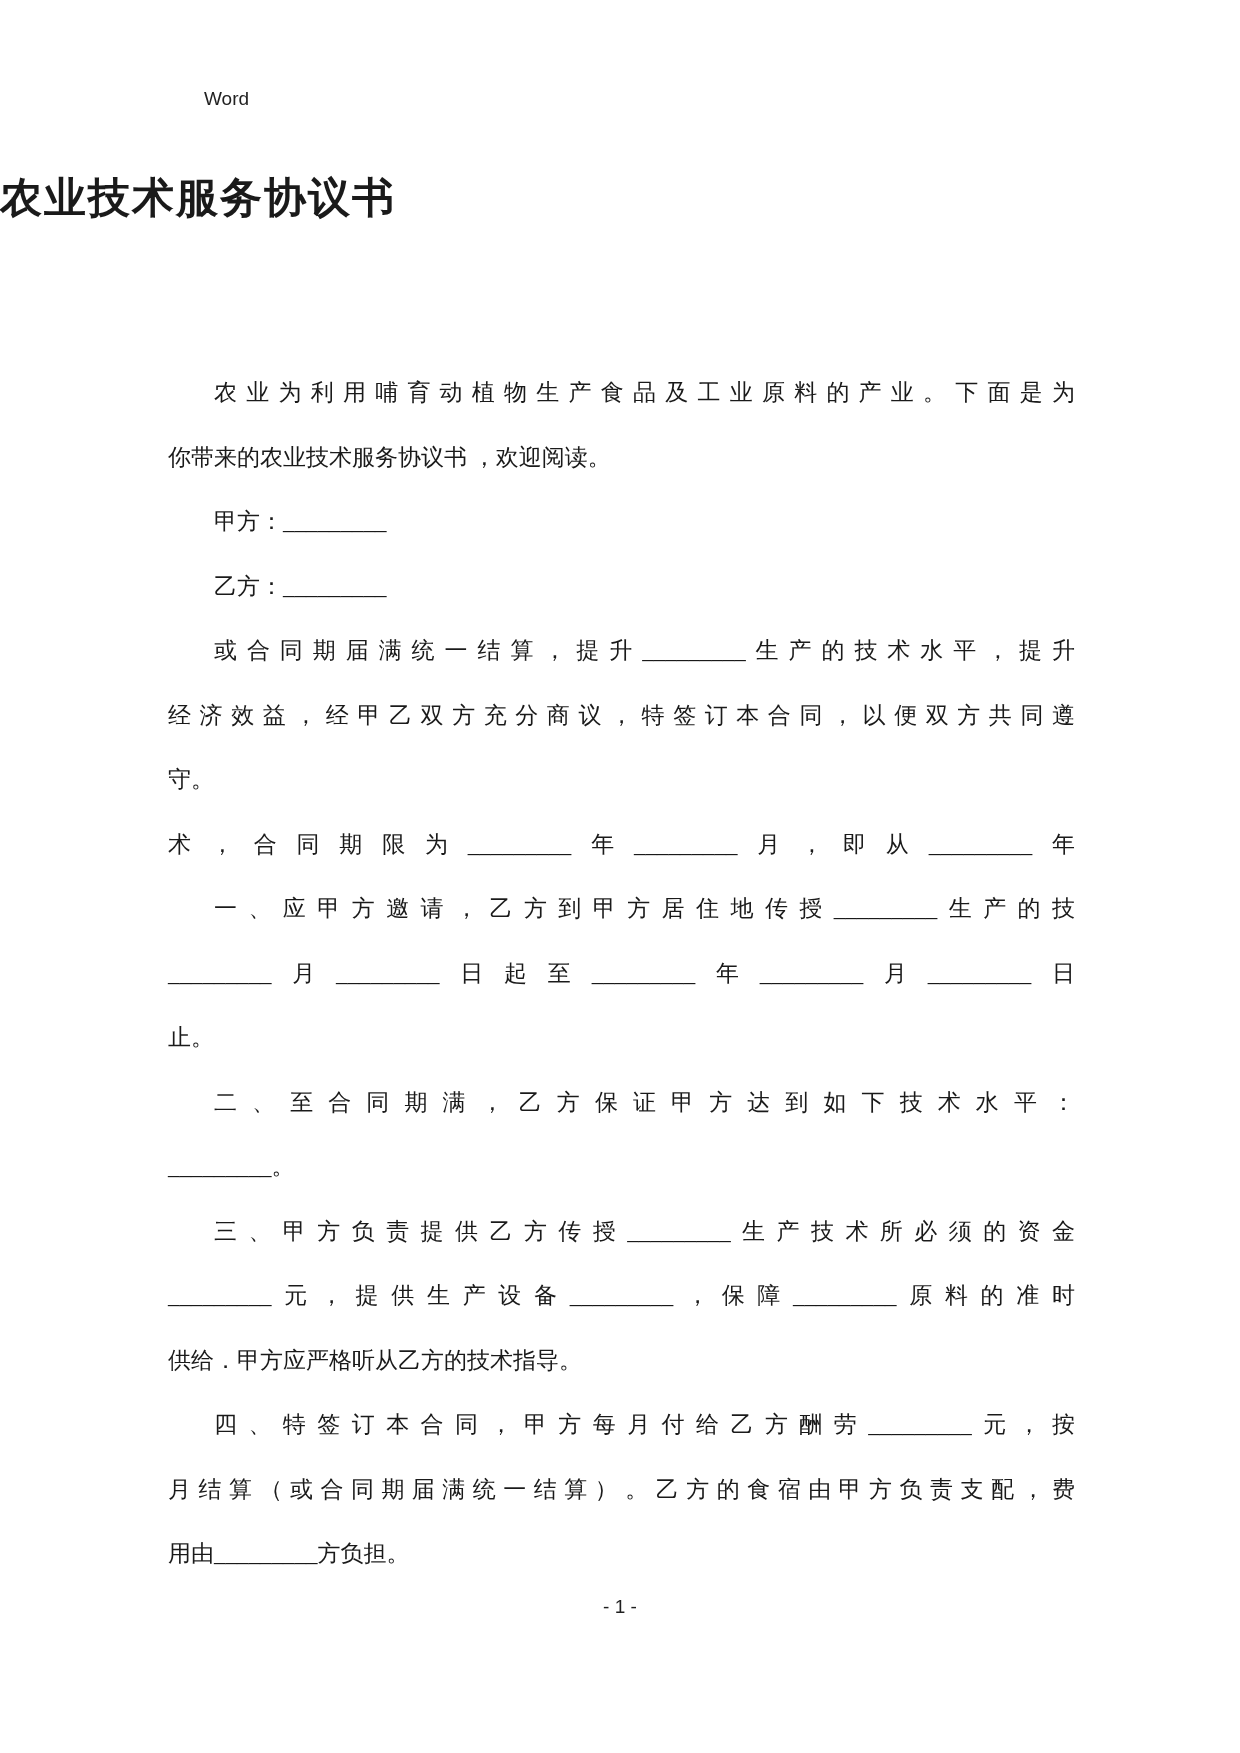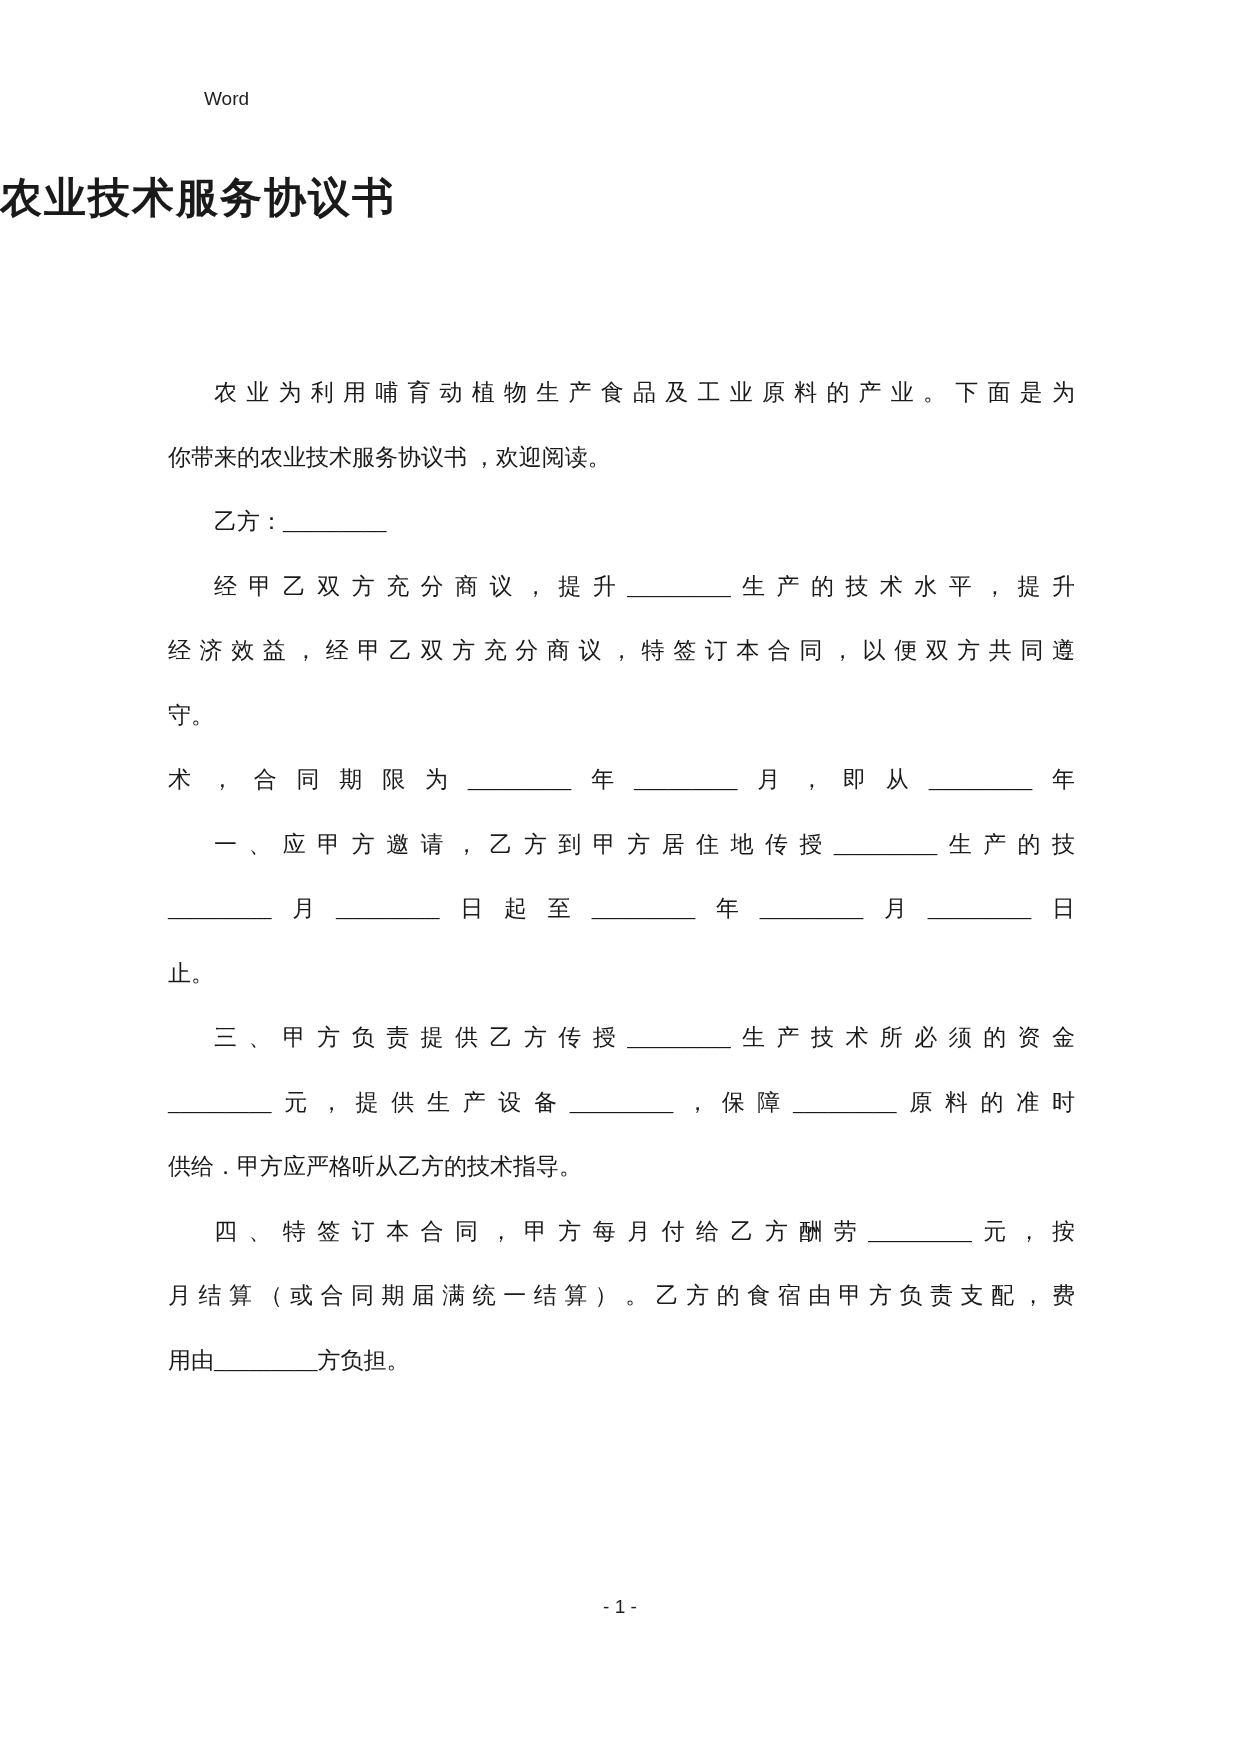--- a/index.html
+++ b/index.html
@@ -68,32 +68,39 @@
 <div class="app-label">Word</div>
 
 <h1 class="doc-title">农业技术服务协议书</h1>
 
 <div class="doc-body">
     <div class="paragraph">
       <div class="doc-line indent">农业为利用哺育动植物生产食品及工业原料的产业。下面是为</div>
       <div class="doc-line last">你带来的农业技术服务协议书 ，欢迎阅读。</div>
     </div>
     <div class="paragraph">
+      <div class="doc-line indent last">甲方：_________</div>
+    </div>
+    <div class="paragraph">
       <div class="doc-line indent last">乙方：_________</div>
     </div>
     <div class="paragraph">
-      <div class="doc-line indent">经甲乙双方充分商议，提升_________生产的技术水平，提升</div>
+      <div class="doc-line indent">或合同期届满统一结算，提升_________生产的技术水平，提升</div>
       <div class="doc-line">经济效益，经甲乙双方充分商议，特签订本合同，以便双方共同遵</div>
       <div class="doc-line last">守。</div>
     </div>
     <div class="paragraph">
       <div class="doc-line">术，合同期限为_________年_________月，即从_________年</div>
       <div class="doc-line indent">一、应甲方邀请，乙方到甲方居住地传授_________生产的技</div>
       <div class="doc-line">_________月_________日起至_________年_________月_________日</div>
       <div class="doc-line last">止。</div>
+    </div>
+    <div class="paragraph">
+      <div class="doc-line indent">二、至合同期满，乙方保证甲方达到如下技术水平：</div>
+      <div class="doc-line last">_________。</div>
     </div>
     <div class="paragraph">
       <div class="doc-line indent">三、甲方负责提供乙方传授_________生产技术所必须的资金</div>
       <div class="doc-line">_________元，提供生产设备_________，保障_________原料的准时</div>
       <div class="doc-line last">供给．甲方应严格听从乙方的技术指导。</div>
     </div>
     <div class="paragraph">
       <div class="doc-line indent">四、特签订本合同，甲方每月付给乙方酬劳_________元，按</div>
       <div class="doc-line">月结算（或合同期届满统一结算）。乙方的食宿由甲方负责支配，费</div>
       <div class="doc-line last">用由_________方负担。</div>

